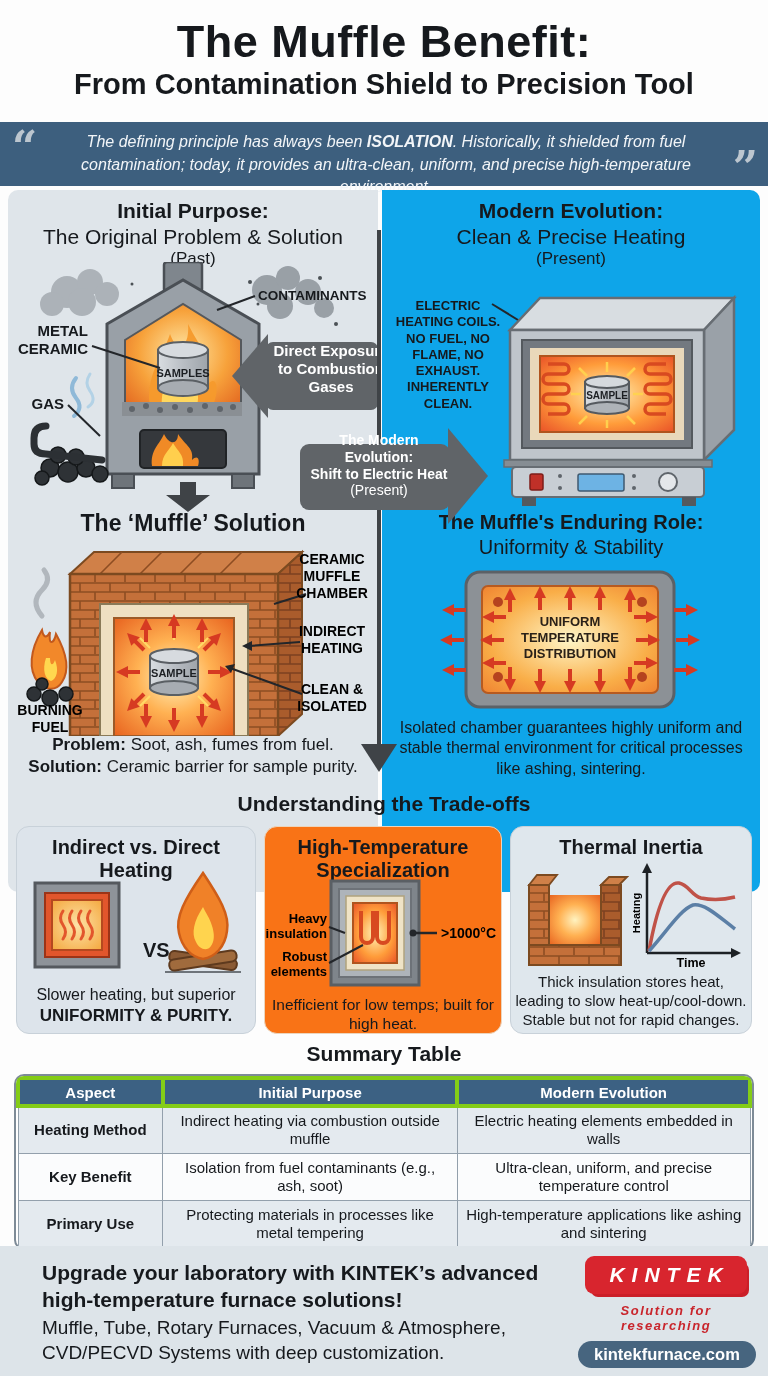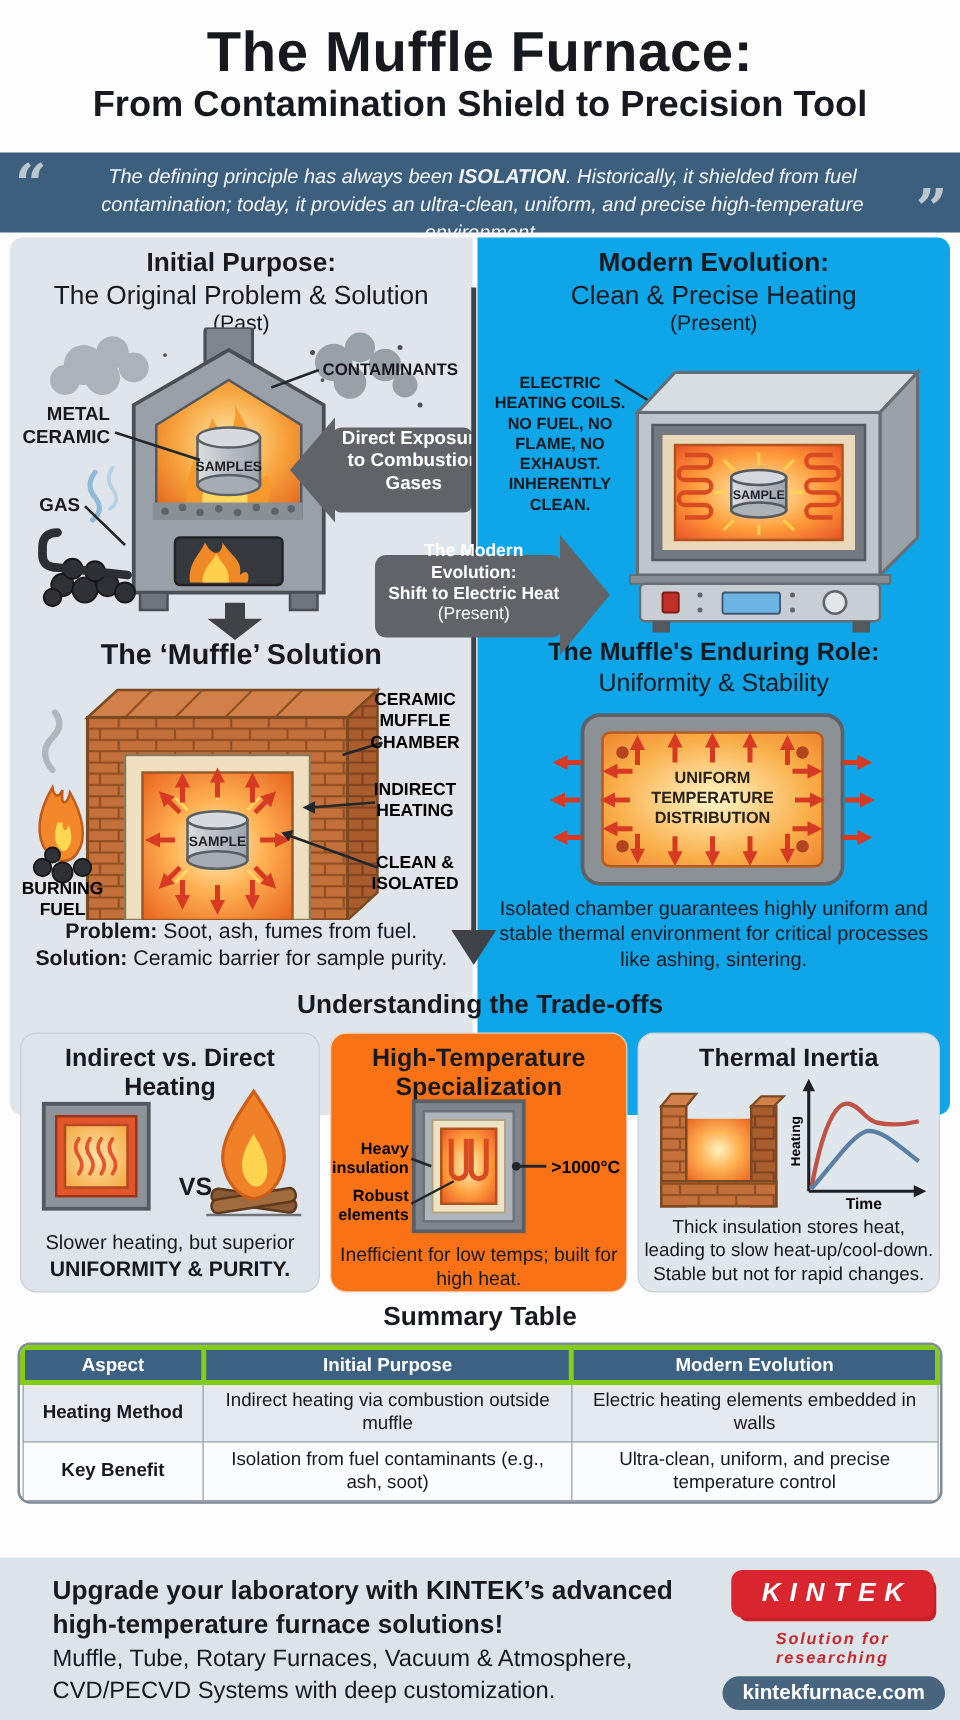--- a/index.html
+++ b/index.html
@@ -129,21 +129,21 @@
         <rect width="30" height="18" fill="#aa5c2c"></rect>
         <path d="M0,1 H30 M0,10 H30 M8,1 V10 M23,10 V18" stroke="#7c4020" stroke-width="1.6" fill="none"></path>
       </pattern>
       <g id="rarw">
           <line x1="0" y1="0" x2="13" y2="0" stroke="#d63a22" stroke-width="4"></line>
           <polygon points="12,-6 24,0 12,6" fill="#d63a22"></polygon>
         </g>
     </defs>
   </svg>
 
-  <div class="abs ctr title">The Muffle Furnace:</div>
+  <div class="abs ctr title">The Muffle Benefit:</div>
   <div class="abs ctr subtitle">From Contamination Shield to Precision Tool</div>
 
   <div class="abs quote-bar">
     <span class="qmark qopen">“</span>
     <div class="quote-text"><span>The defining principle has always been </span><b>ISOLATION</b><span>. Historically, it shielded from fuel contamination; today, it provides an ultra-clean, uniform, and precise high-temperature environment.</span></div>
     <span class="qmark qclose">”</span>
   </div>
 
   <div class="abs panel panel-past">
     <div class="ph" style="top:8px">
@@ -500,20 +500,25 @@
       <tr class="alt">
         <td class="aspect">Heating Method</td>
         <td>Indirect heating via combustion outside muffle</td>
         <td>Electric heating elements embedded in walls</td>
       </tr>
       <tr class="lite">
         <td class="aspect">Key Benefit</td>
         <td>Isolation from fuel contaminants (e.g., ash, soot)</td>
         <td>Ultra-clean, uniform, and precise temperature control</td>
       </tr>
+      <tr class="alt">
+        <td class="aspect">Primary Use</td>
+        <td>Protecting materials in processes like metal tempering</td>
+        <td>High-temperature applications like ashing and sintering</td>
+      </tr>
     </tbody>
       </table>
   </div>
 
   <div class="abs footer">
     <div class="f-headline">Upgrade your laboratory with KINTEK’s advanced high-temperature furnace solutions!</div>
     <div class="f-body">Muffle, Tube, Rotary Furnaces, Vacuum &amp; Atmosphere, CVD/PECVD Systems with deep customization.</div>
     <div class="logo-block">
       <div class="logo-plate">
           <span>KINTEK</span>

